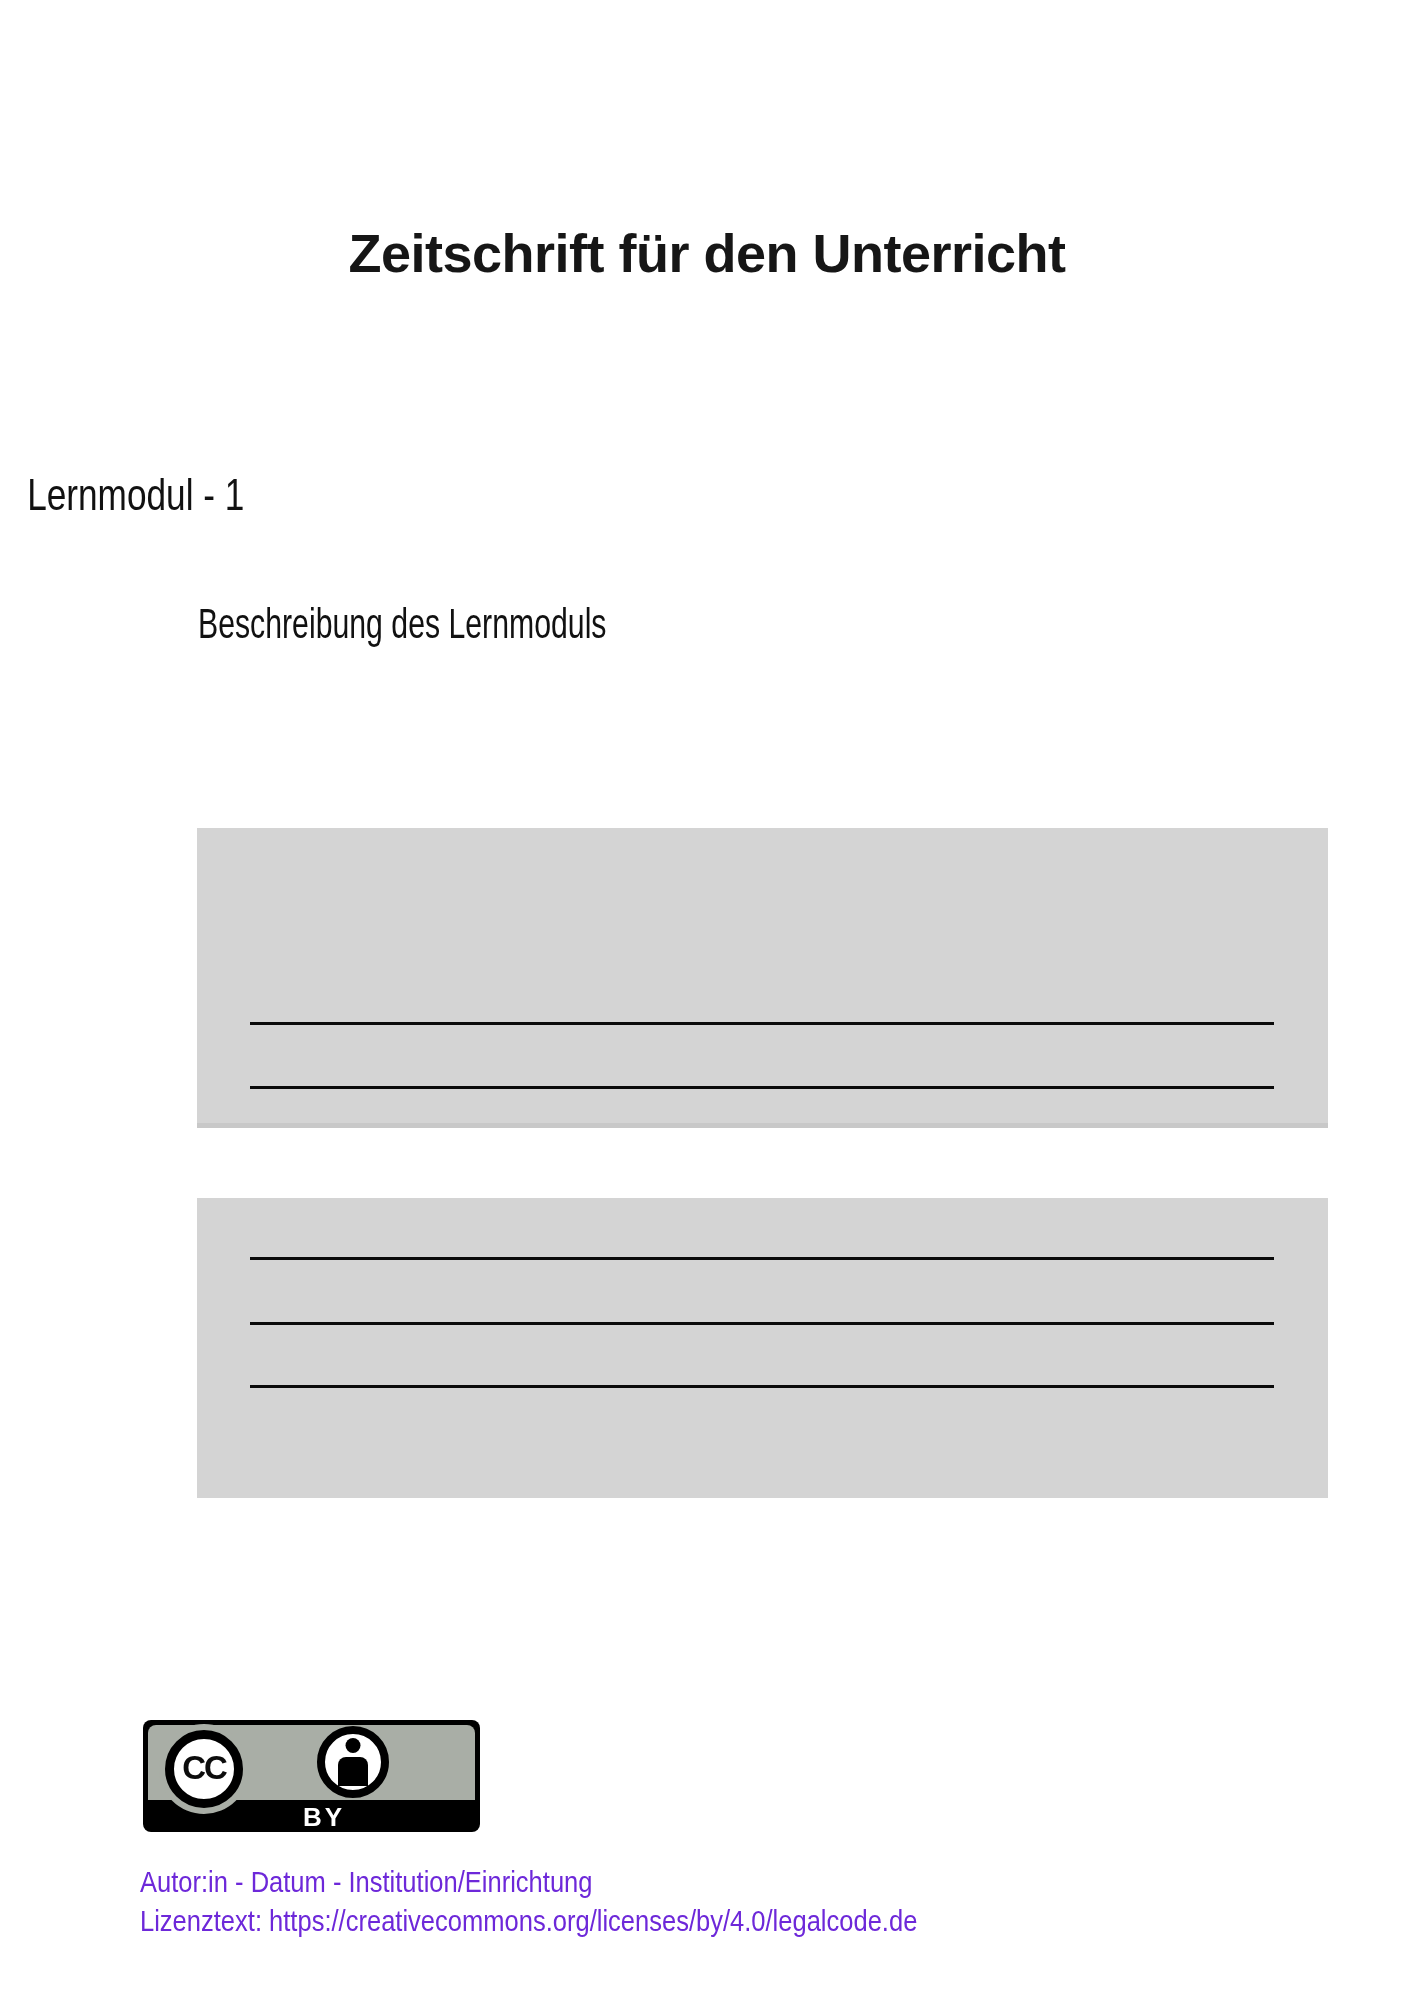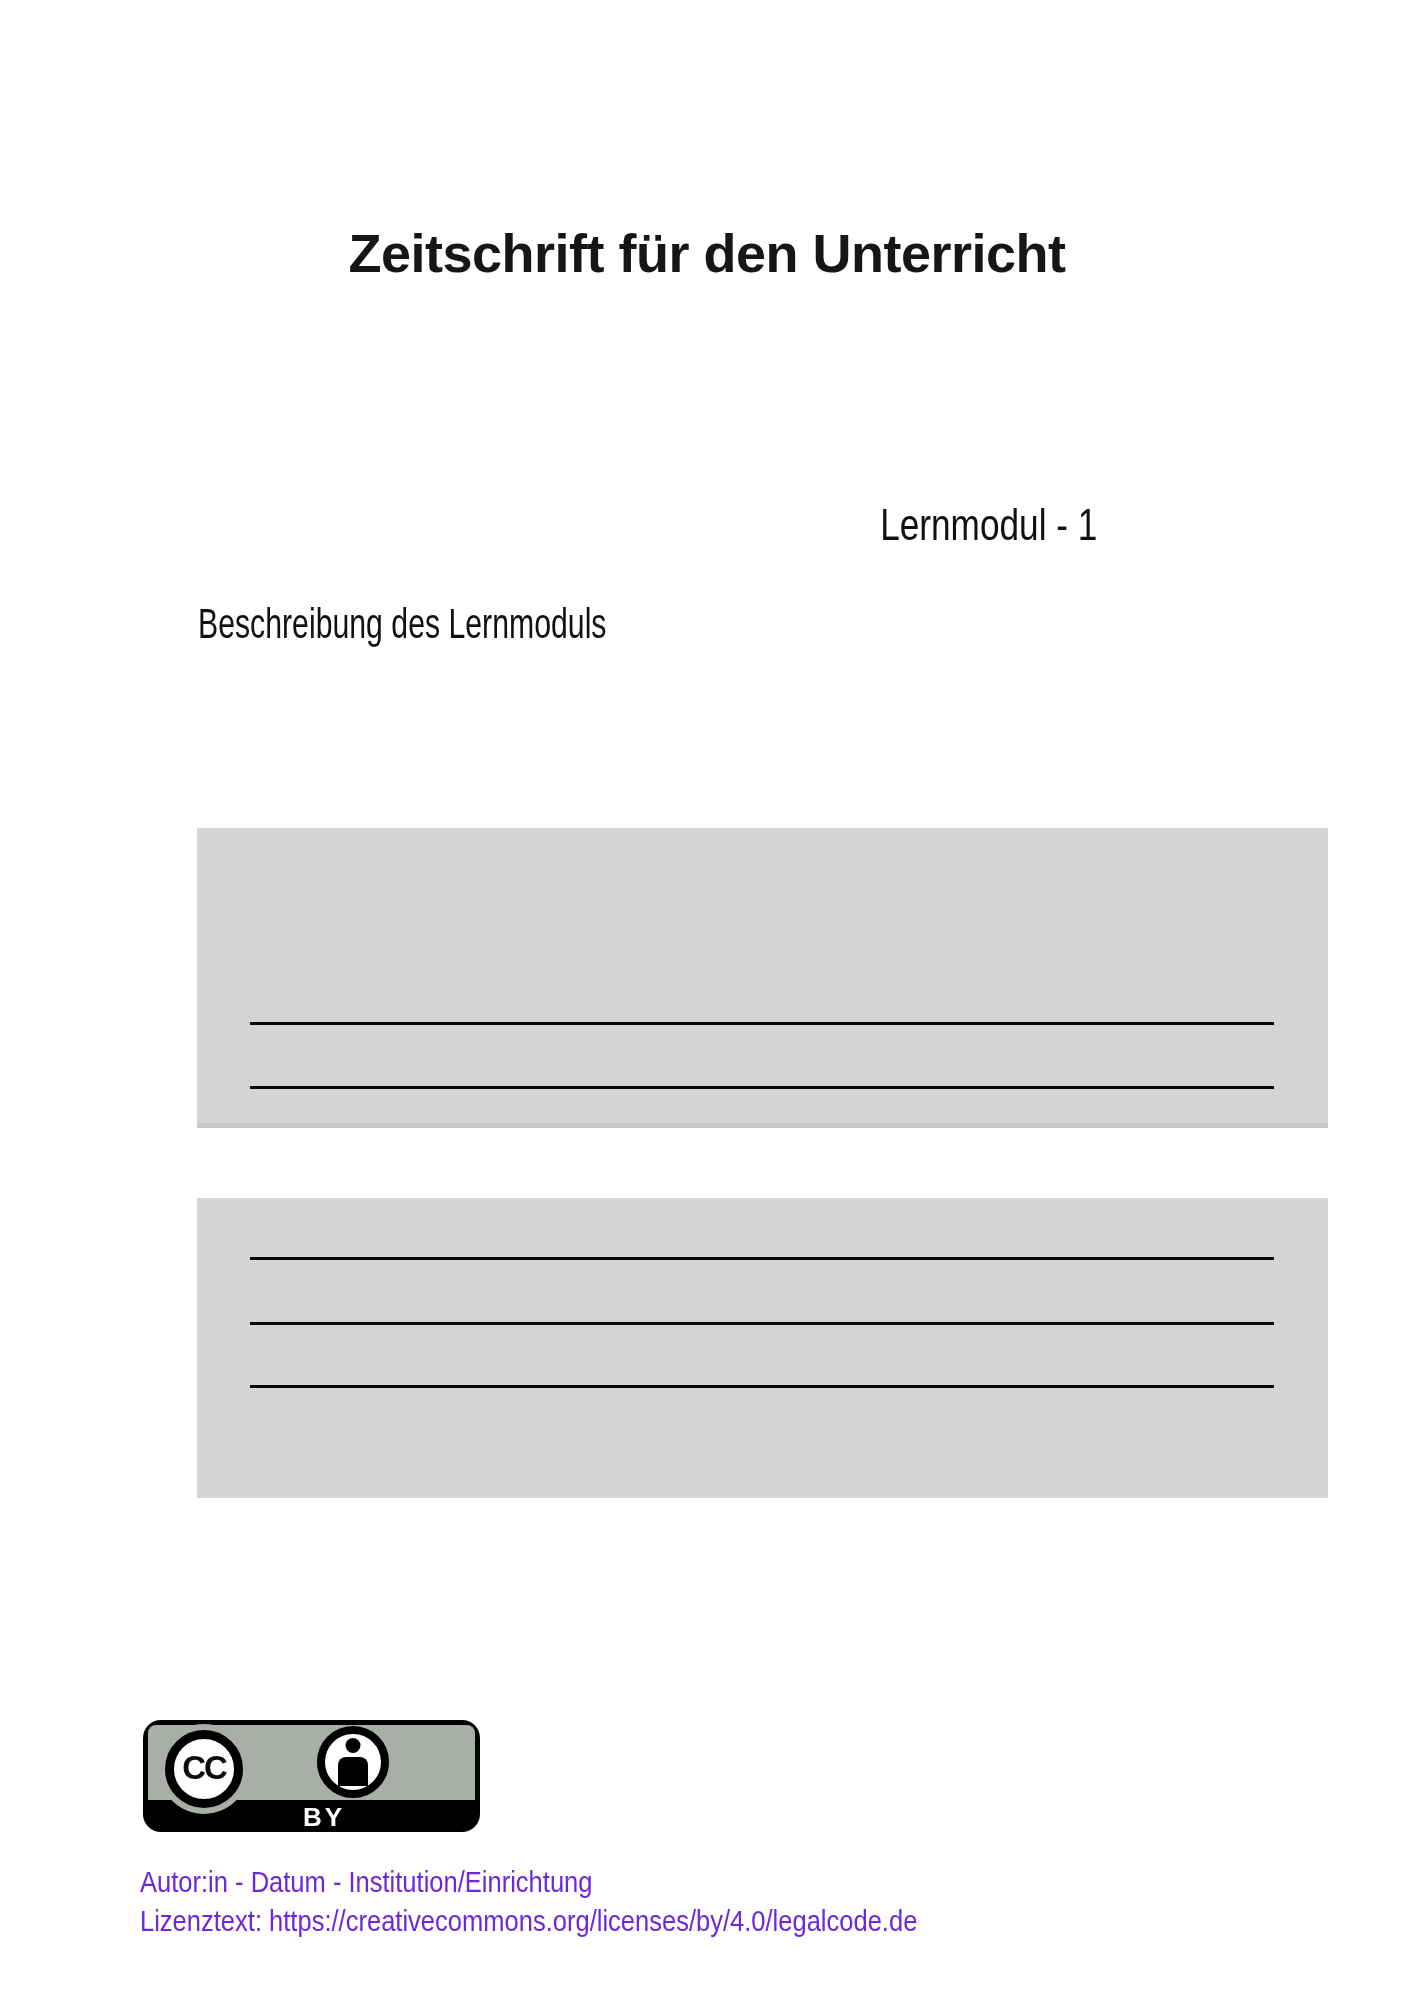--- a/index.html
+++ b/index.html
@@ -20,25 +20,24 @@
     text-align: center;
     font-size: 54px;
     font-weight: 700;
     color: #161616;
     letter-spacing: -0.5px;
     white-space: nowrap;
   }
   .module-subtitle {
     position: absolute;
     top: 470px; left: 0; width: 1124px;
-    text-align: right;
+    text-align: left;
     font-size: 44px;
     font-weight: 400;
     white-space: nowrap;
-    margin-top: 30px;
   }
   .module-subtitle > span { display:inline-block; transform: scaleX(0.8); transform-origin: center; }
   .section-heading {
     position: absolute;
     top: 600px; left: 198px;
     font-size: 42px;
     font-weight: 400;
     white-space: nowrap;
     transform: scaleX(0.72);
     transform-origin: left center;
@@ -67,21 +66,21 @@
   .box2 .l1 { top: 59px; }
   .box2 .l2 { top: 124px; }
   .box2 .l3 { top: 187px; }
 
   
   .cc-badge {
     position: absolute;
     left: 143px; top: 1720px;
     width: 337px; height: 112px;
     background: #000000;
-    border-radius: 18px;
+    border-radius: 8px;
     box-sizing: border-box;
   }
   .cc-badge-top {
     position: absolute;
     left: 5px; top: 5px; right: 5px;
     height: 75px;
     background: #a9aea6;
     border-radius: 8px 8px 0 0;
   }
   .cc-halo {

